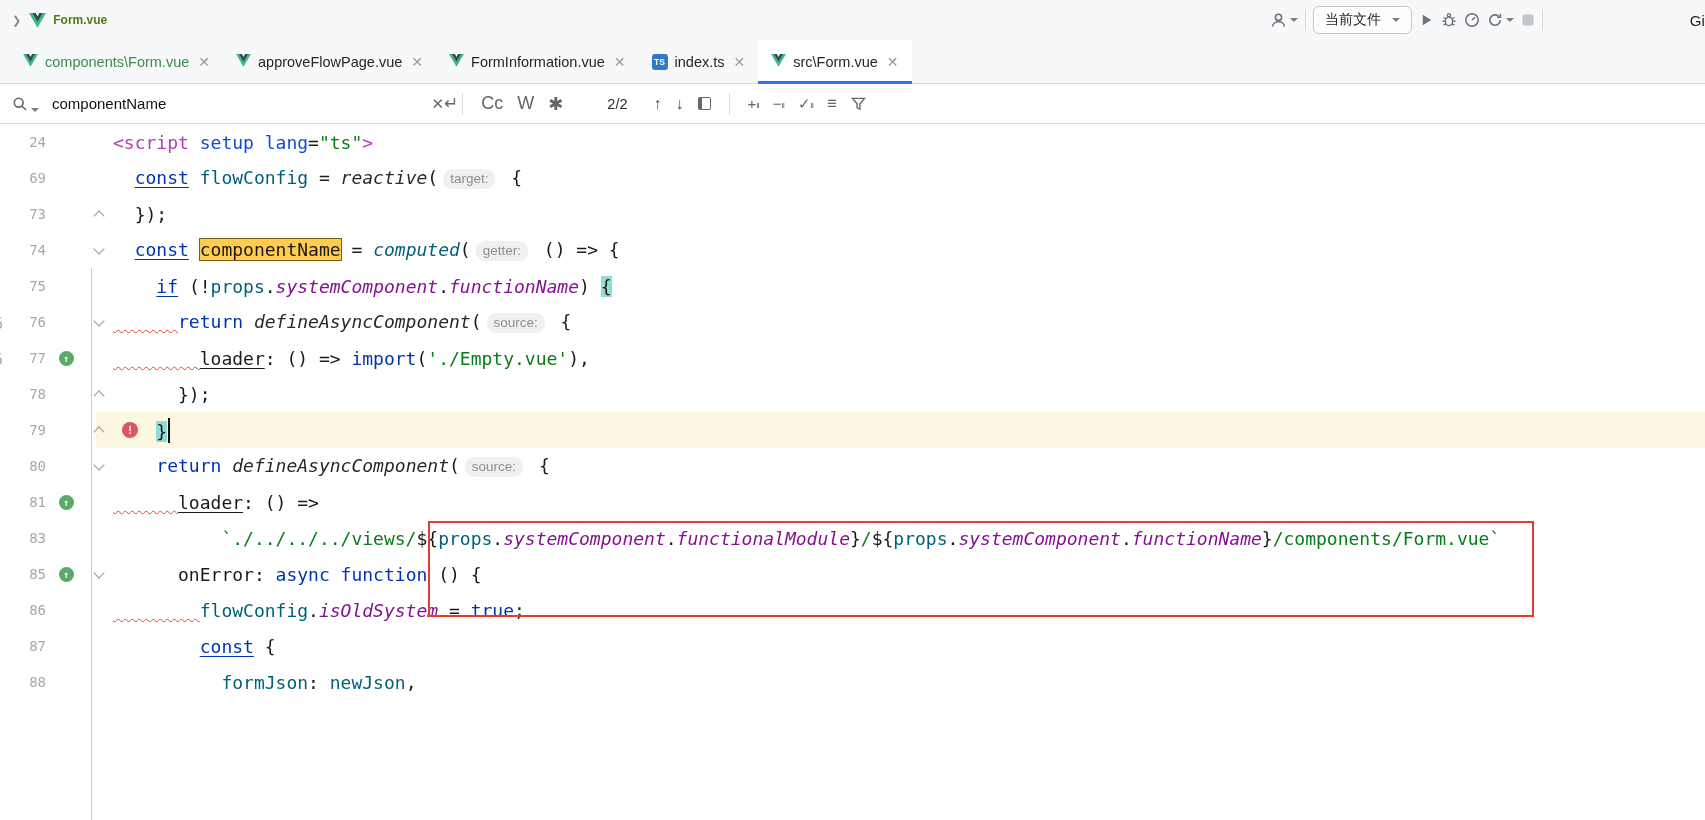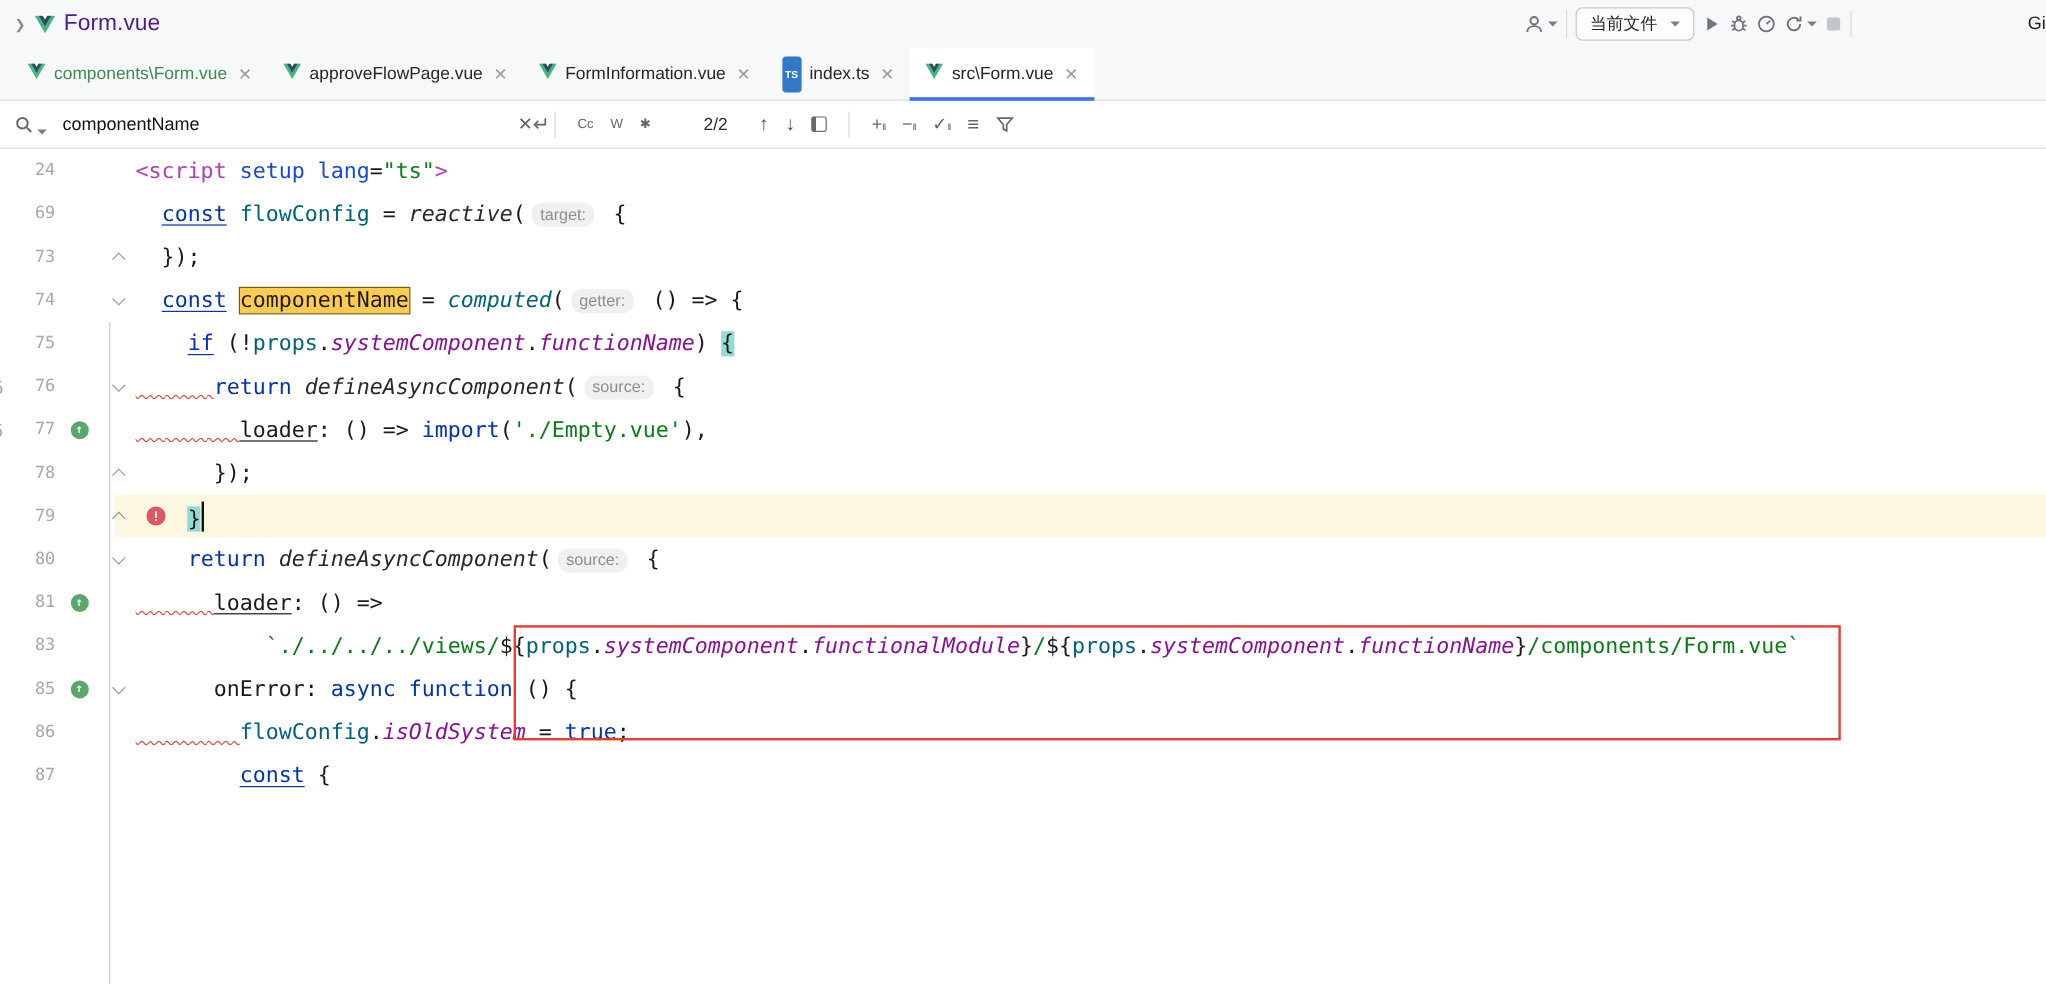--- a/index.html
+++ b/index.html
@@ -2,43 +2,43 @@
 <html><head>
 <meta charset="utf-8">
 <style>
   * { margin:0; padding:0; box-sizing:border-box; }
   body { font-family:"Liberation Sans", sans-serif; background:#ffffff; }
   .window { position:relative; width:1705px; height:820px; background:#fff; overflow:hidden; }
 
   
   .titlebar { position:relative; height:40px; background:#F7F8F9; display:flex; align-items:center; padding:0 12px; }
   .tb-chevron { color:#8a8a8a; font-size:11px; margin-right:8px; }
-  .tb-title { font-size:19px; font-weight:normal; color:#4c1d95; margin-left:7px; }
+  .tb-title { font-size:12px; font-weight:bold; color:#4d7c0f; margin-left:7px; }
   .tb-right { display:flex; align-items:center; gap:7px; margin-left:auto; margin-right:150px; }
   .tb-ico { display:inline-flex; align-items:center; color:#6E7276; }
   .chev-dn { width:0; height:0; border-left:4px solid transparent; border-right:4px solid transparent; border-top:4.5px solid #7c7c7c; display:inline-block; margin-left:3px; }
   .vdiv { width:1px; height:22px; background:#D9DADC; }
   .runcfg { display:flex; align-items:center; gap:8px; height:28px; border:1px solid #C6C8CC; border-radius:6px; background:#FDFDFD; padding:0 11px; font-size:14px; color:#1f1f1f; }
   .git-label { position:absolute; right:-4px; top:50%; transform:translateY(-50%); font-size:15px; color:#1f1f1f; }
 
   
   .tabbar { height:44px; background:#F7F8F9; border-bottom:1px solid #D5D7DA; display:flex; align-items:stretch; padding-left:10px; }
   .tab { position:relative; display:flex; align-items:center; gap:7px; padding:0 13px; font-size:14.5px; cursor:default; }
   .tab.active { background:#ffffff; }
   .tab.active::after { content:""; position:absolute; left:0; right:0; bottom:-1px; height:3px; background:#3574F0; }
   .tab-close { color:#9a9a9a; font-size:14px; margin-left:2px; }
-  .ts-badge { width:16px; height:30px; background:#3178C6; border-radius:3px; color:#fff; font-size:8.5px; font-weight:bold; display:flex; align-items:center; justify-content:center; }
+  .ts-badge { width:16px; height:16px; background:#3178C6; border-radius:3px; color:#fff; font-size:8.5px; font-weight:bold; display:flex; align-items:center; justify-content:center; }
 
   
   .findbar { height:40px; background:#ffffff; border-bottom:1px solid #D5D7DA; display:flex; align-items:center; padding:0 12px; font-size:15px; color:#1f1f1f; }
   .find-left { width:432px; display:flex; align-items:center; gap:13px; }
   .find-query { flex:1; color:#111; }
   .fb-ico { color:#63666A; font-size:15px; display:inline-flex; align-items:flex-end; line-height:1; }
   .fb-ico small { font-size:8px; position:relative; top:-1px; letter-spacing:-1px; }
-  .fb-toggle { color:#63666A; font-size:11px; }
+  .fb-toggle { color:#63666A; font-size:18px; }
   .fb-count { color:#2b2b2b; font-size:14.5px; margin:0 26px 0 44px; }
   .fb-arrow { color:#4d4d4d; font-size:16px; }
   .sel-square { width:13px; height:13px; border:1.5px solid #6a6a6a; border-left-width:4px; border-radius:2px; display:inline-block; }
   .fb-gap { width:14px; }
   .findbar .vdiv { margin:0 4px; }
 
   
   .editor { position:relative; height:696px; background:#ffffff; font-family:"DejaVu Sans Mono", monospace; font-size:18px; }
   .line { position:relative; height:36px; display:flex; align-items:center; white-space:pre; }
   .line.current { background:linear-gradient(90deg, transparent 96px, #FBF7E1 96px); }
@@ -243,17 +243,18 @@
         <div class="line"><span class="edge"><span>6</span></span><span class="lnum">76</span><span class="gico"></span><span class="foldc"><span class="fold-mk down"></span></span><span class="code"><span class="tk-we">&nbsp;&nbsp;&nbsp;&nbsp;&nbsp;&nbsp;</span><span class="tk-k">return</span><span class="tk-d"> </span><span class="tk-f">defineAsyncComponent</span><span class="tk-d">(</span><span class="inlay">source:</span><span class="tk-d"> {</span></span></div>
         <div class="line"><span class="edge"><span>5</span></span><span class="lnum">77</span><span class="gico"><span class="ov-badge">↑</span></span><span class="foldc"></span><span class="code"><span class="tk-we">&nbsp;&nbsp;&nbsp;&nbsp;&nbsp;&nbsp;&nbsp;&nbsp;</span><span class="tk-du">loader</span><span class="tk-d">: () =&gt; </span><span class="tk-k">import</span><span class="tk-d">(</span><span class="tk-s">'./Empty.vue'</span><span class="tk-d">),</span></span></div>
         <div class="line"><span class="edge"></span><span class="lnum">78</span><span class="gico"></span><span class="foldc"><span class="fold-mk up"></span></span><span class="code"><span class="tk-d">      });</span></span></div>
         <div class="line current"><span class="edge"></span><span class="lnum">79</span><span class="gico"></span><span class="foldc"><span class="fold-mk up"></span></span><span class="err-badge">!</span><span class="code"><span class="tk-d">    </span><span class="tk-hb">}</span><span class="caret"></span></span></div>
         <div class="line"><span class="edge"></span><span class="lnum">80</span><span class="gico"></span><span class="foldc"><span class="fold-mk down"></span></span><span class="code"><span class="tk-d">    </span><span class="tk-k">return</span><span class="tk-d"> </span><span class="tk-f">defineAsyncComponent</span><span class="tk-d">(</span><span class="inlay">source:</span><span class="tk-d"> {</span></span></div>
         <div class="line"><span class="edge"></span><span class="lnum">81</span><span class="gico"><span class="ov-badge">↑</span></span><span class="foldc"></span><span class="code"><span class="tk-we">&nbsp;&nbsp;&nbsp;&nbsp;&nbsp;&nbsp;</span><span class="tk-du">loader</span><span class="tk-d">: () =&gt;</span></span></div>
         <div class="line"><span class="edge"></span><span class="lnum">83</span><span class="gico"></span><span class="foldc"></span><span class="code"><span class="tk-d">          </span><span class="tk-s">`./../../../views/</span><span class="tk-d">${</span><span class="tk-v">props</span><span class="tk-d">.</span><span class="tk-p">systemComponent</span><span class="tk-d">.</span><span class="tk-p">functionalModule</span><span class="tk-d">}</span><span class="tk-s">/</span><span class="tk-d">${</span><span class="tk-v">props</span><span class="tk-d">.</span><span class="tk-p">systemComponent</span><span class="tk-d">.</span><span class="tk-p">functionName</span><span class="tk-d">}</span><span class="tk-s">/components/Form.vue`</span></span></div>
         <div class="line"><span class="edge"></span><span class="lnum">85</span><span class="gico"><span class="ov-badge">↑</span></span><span class="foldc"><span class="fold-mk down"></span></span><span class="code"><span class="tk-d">      </span><span class="tk-d">onError</span><span class="tk-d">: </span><span class="tk-k">async</span><span class="tk-d"> </span><span class="tk-k">function</span><span class="tk-d"> () {</span></span></div>
         <div class="line"><span class="edge"></span><span class="lnum">86</span><span class="gico"></span><span class="foldc"></span><span class="code"><span class="tk-we">&nbsp;&nbsp;&nbsp;&nbsp;&nbsp;&nbsp;&nbsp;&nbsp;</span><span class="tk-v">flowConfig</span><span class="tk-d">.</span><span class="tk-p">isOldSystem</span><span class="tk-d"> = </span><span class="tk-k">true</span><span class="tk-d">;</span></span></div>
         <div class="line"><span class="edge"></span><span class="lnum">87</span><span class="gico"></span><span class="foldc"></span><span class="code"><span class="tk-d">        </span><span class="tk-ku">const</span><span class="tk-d"> {</span></span></div>
+        <div class="line"><span class="edge"></span><span class="lnum">88</span><span class="gico"></span><span class="foldc"></span><span class="code"><span class="tk-d">          </span><span class="tk-v">formJson</span><span class="tk-d">: </span><span class="tk-v">newJson</span><span class="tk-d">,</span></span></div>
       </div>
   </div>
 
   <div class="annotation-box"></div>
 </div>
 
 </body></html>

